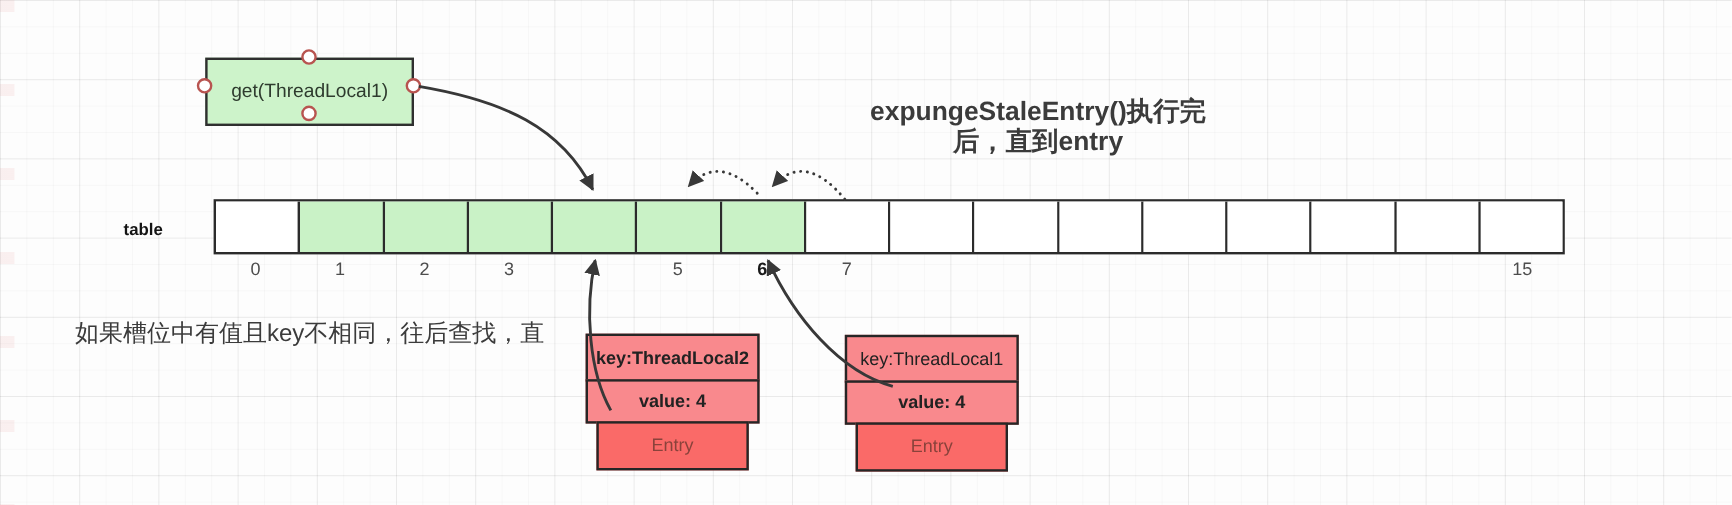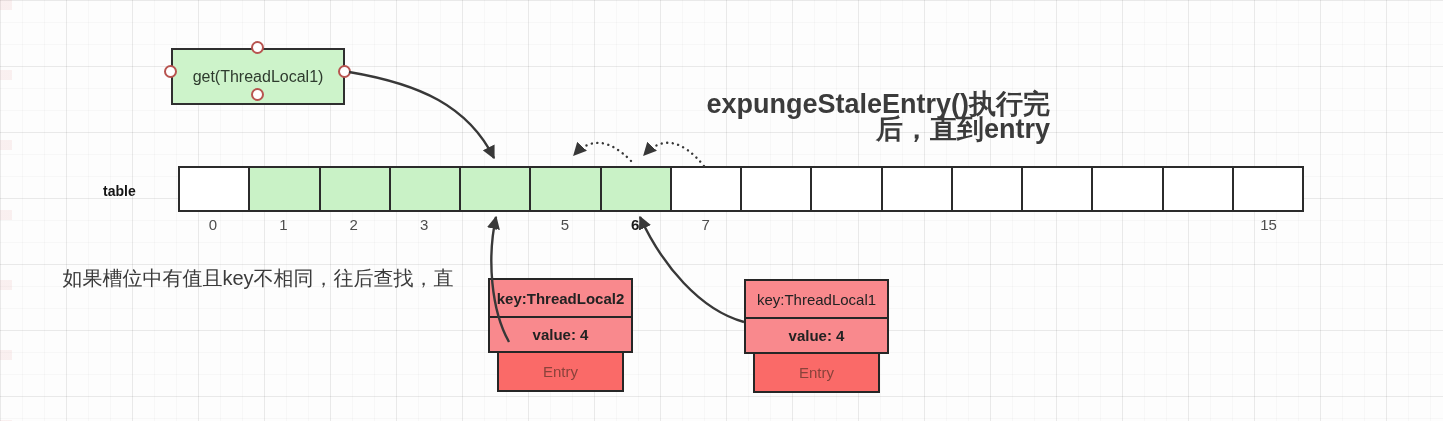--- a/index.html
+++ b/index.html
@@ -27,22 +27,22 @@
     background:#cdf3ca;border:2px solid #2f2f2f;
     display:flex;align-items:center;justify-content:center;
     font-size:16px;color:#2e3b2e;box-sizing:border-box;
   }
   .handle{
     position:absolute;width:9px;height:9px;border-radius:50%;
     background:#ffffff;border:2px solid #b85450;box-sizing:content-box;
   }
   
   .title{
-    position:absolute;left:680px;top:92px;width:370px;
-    text-align:right;font-weight:bold;font-size:27px;line-height:25px;color:#3b3b3b;
+    position:absolute;left:680px;top:80px;width:370px;
+    text-align:center;font-weight:bold;font-size:22px;line-height:25px;color:#3b3b3b;
   }
   .note{
     position:absolute;left:38px;top:264px;width:440px;
     text-align:center;font-weight:normal;font-size:20px;line-height:29px;color:#3b3b3b;
   }
   
   .table-label{
     position:absolute;left:103px;top:183px;width:62px;
     font-weight:bold;font-size:14px;color:#141414;
   }
@@ -131,21 +131,21 @@
       <span class="idx bold" style="left: 422.25px;">6</span>
       <span class="idx" style="left: 492.625px;">7</span>
       <span class="idx" style="left: 1055.62px;">15</span>
     </div>
 
   <div class="entry-box" style="left:488px;top:278px;">
     <div class="entry-key bold">key:ThreadLocal2</div>
     <div class="entry-value">value: 4</div>
     <div class="entry-footer">Entry</div>
   </div>
-  <div class="entry-box" style="left:744px;top:279px;">
+  <div class="entry-box" style="left:704px;top:279px;">
     <div class="entry-key">key:ThreadLocal1</div>
     <div class="entry-value">value: 4</div>
     <div class="entry-footer">Entry</div>
   </div>
 
   <svg class="arrow-layer" width="1443" height="421" viewBox="0 0 1443 421">
     <defs>
       <marker id="ah" viewBox="0 0 10 10" refX="9" refY="5" markerWidth="5.5" markerHeight="5.5" orient="auto">
         <path d="M0,0 L10,5 L0,10 Z" fill="#383838"></path>
       </marker>

